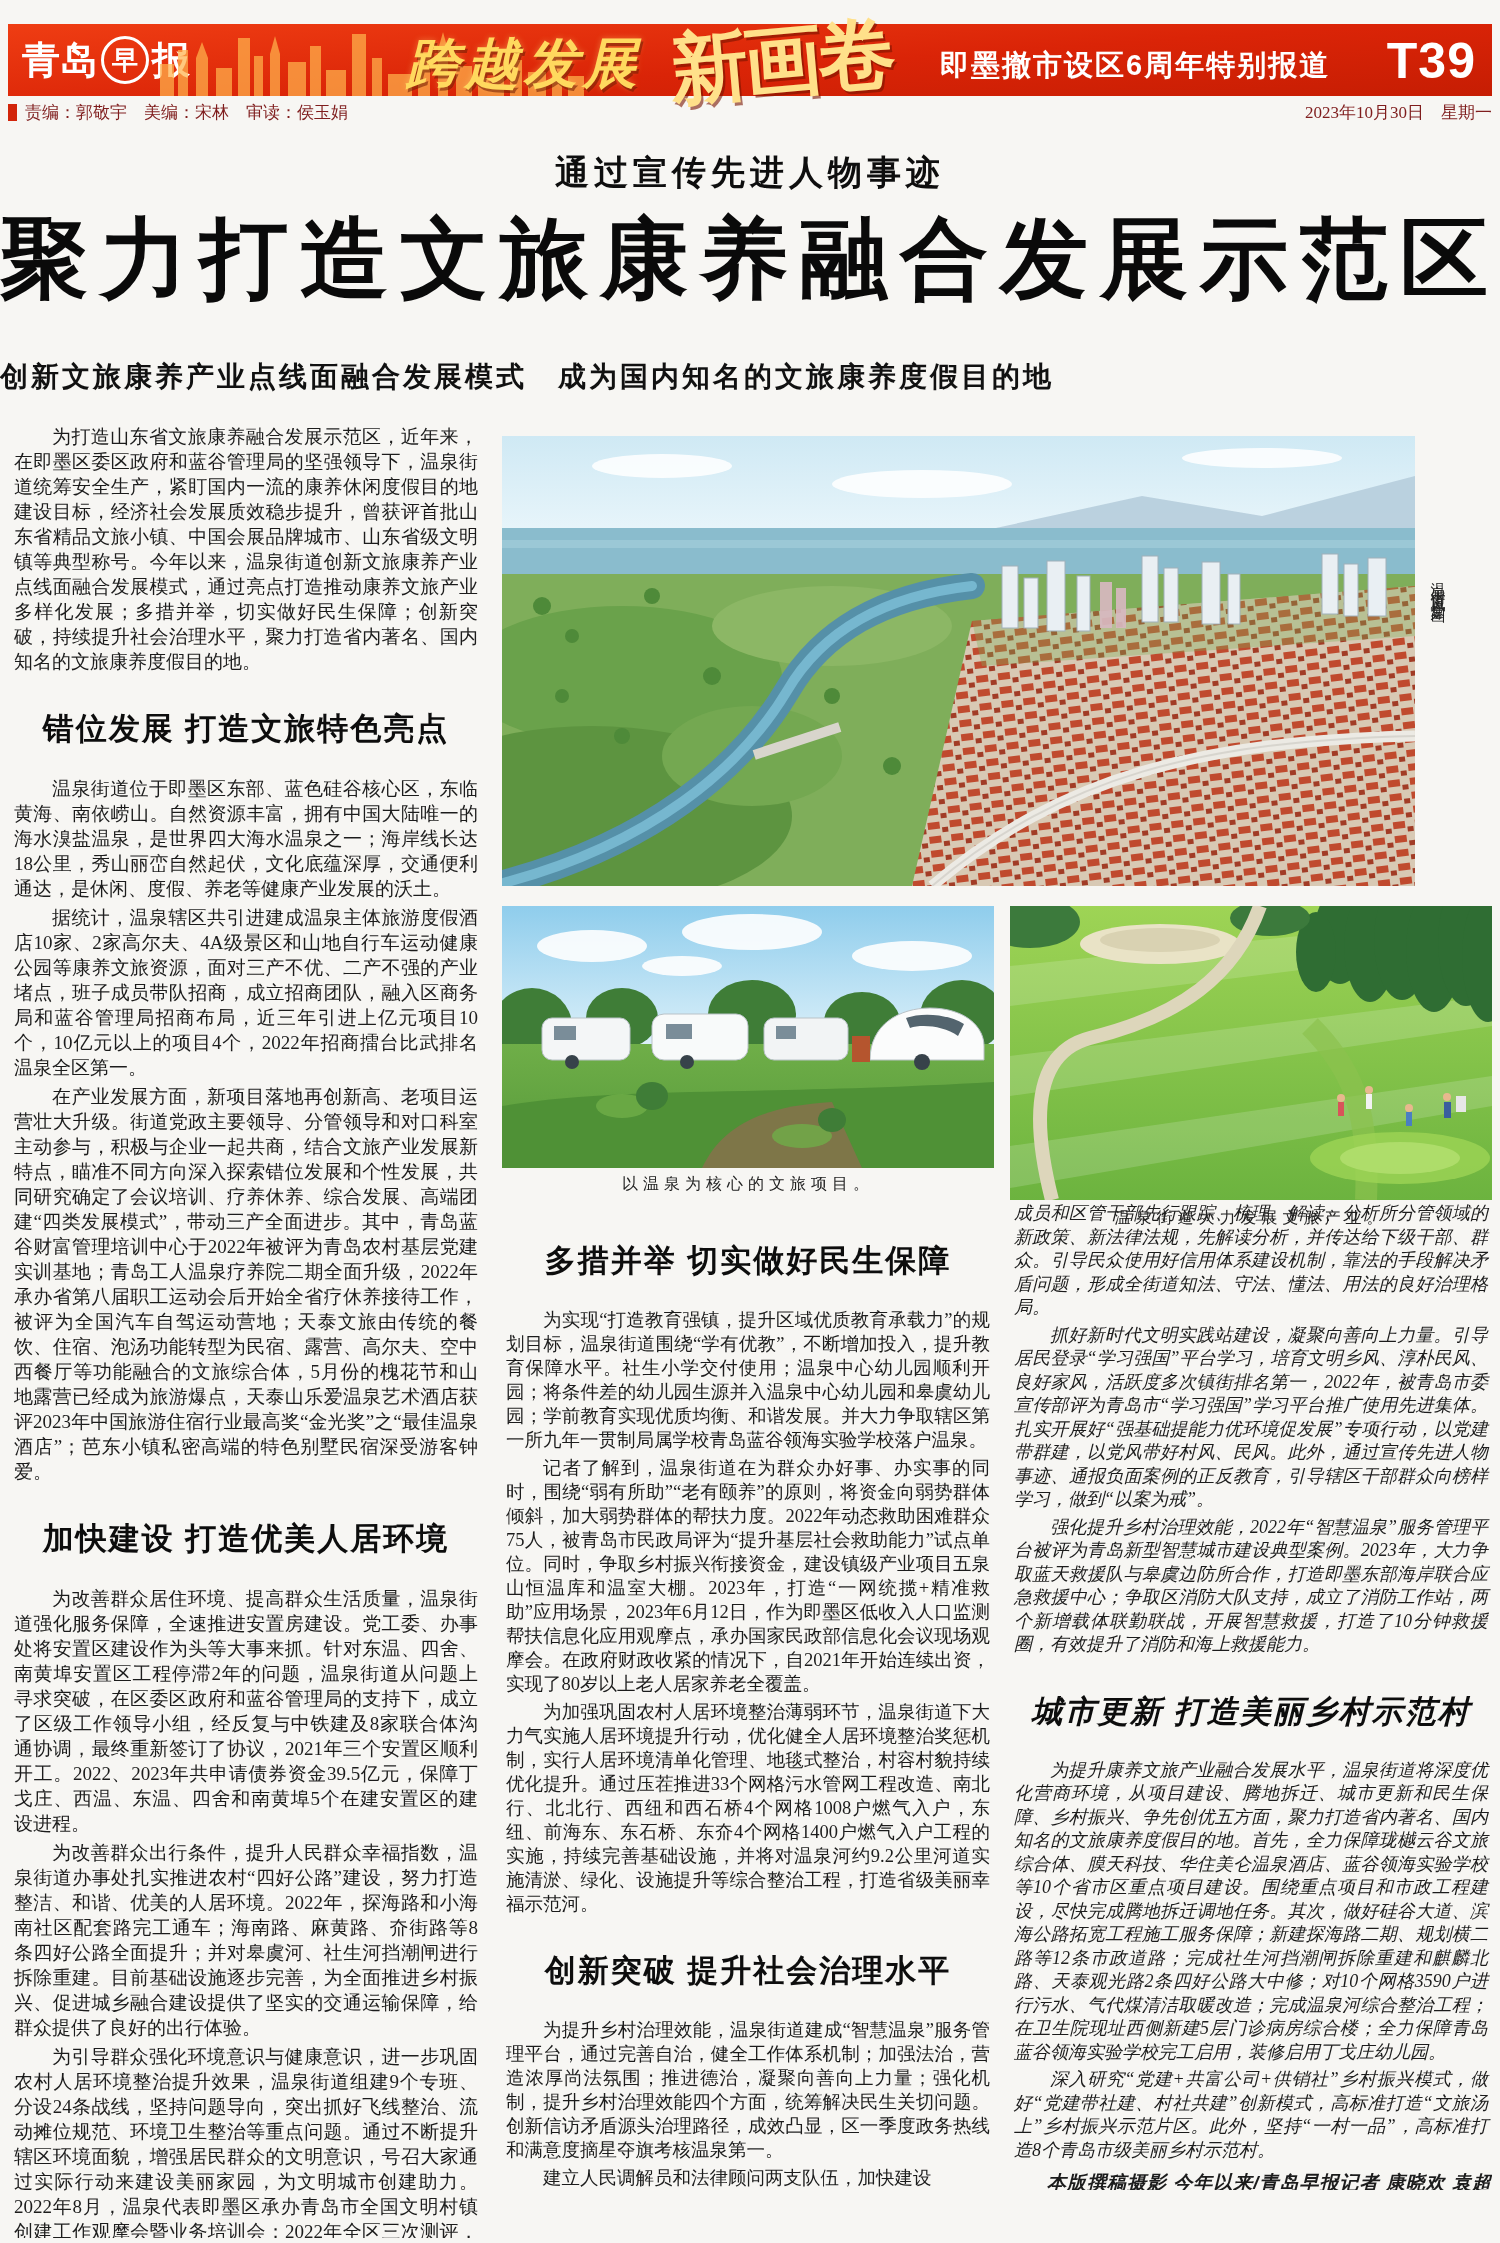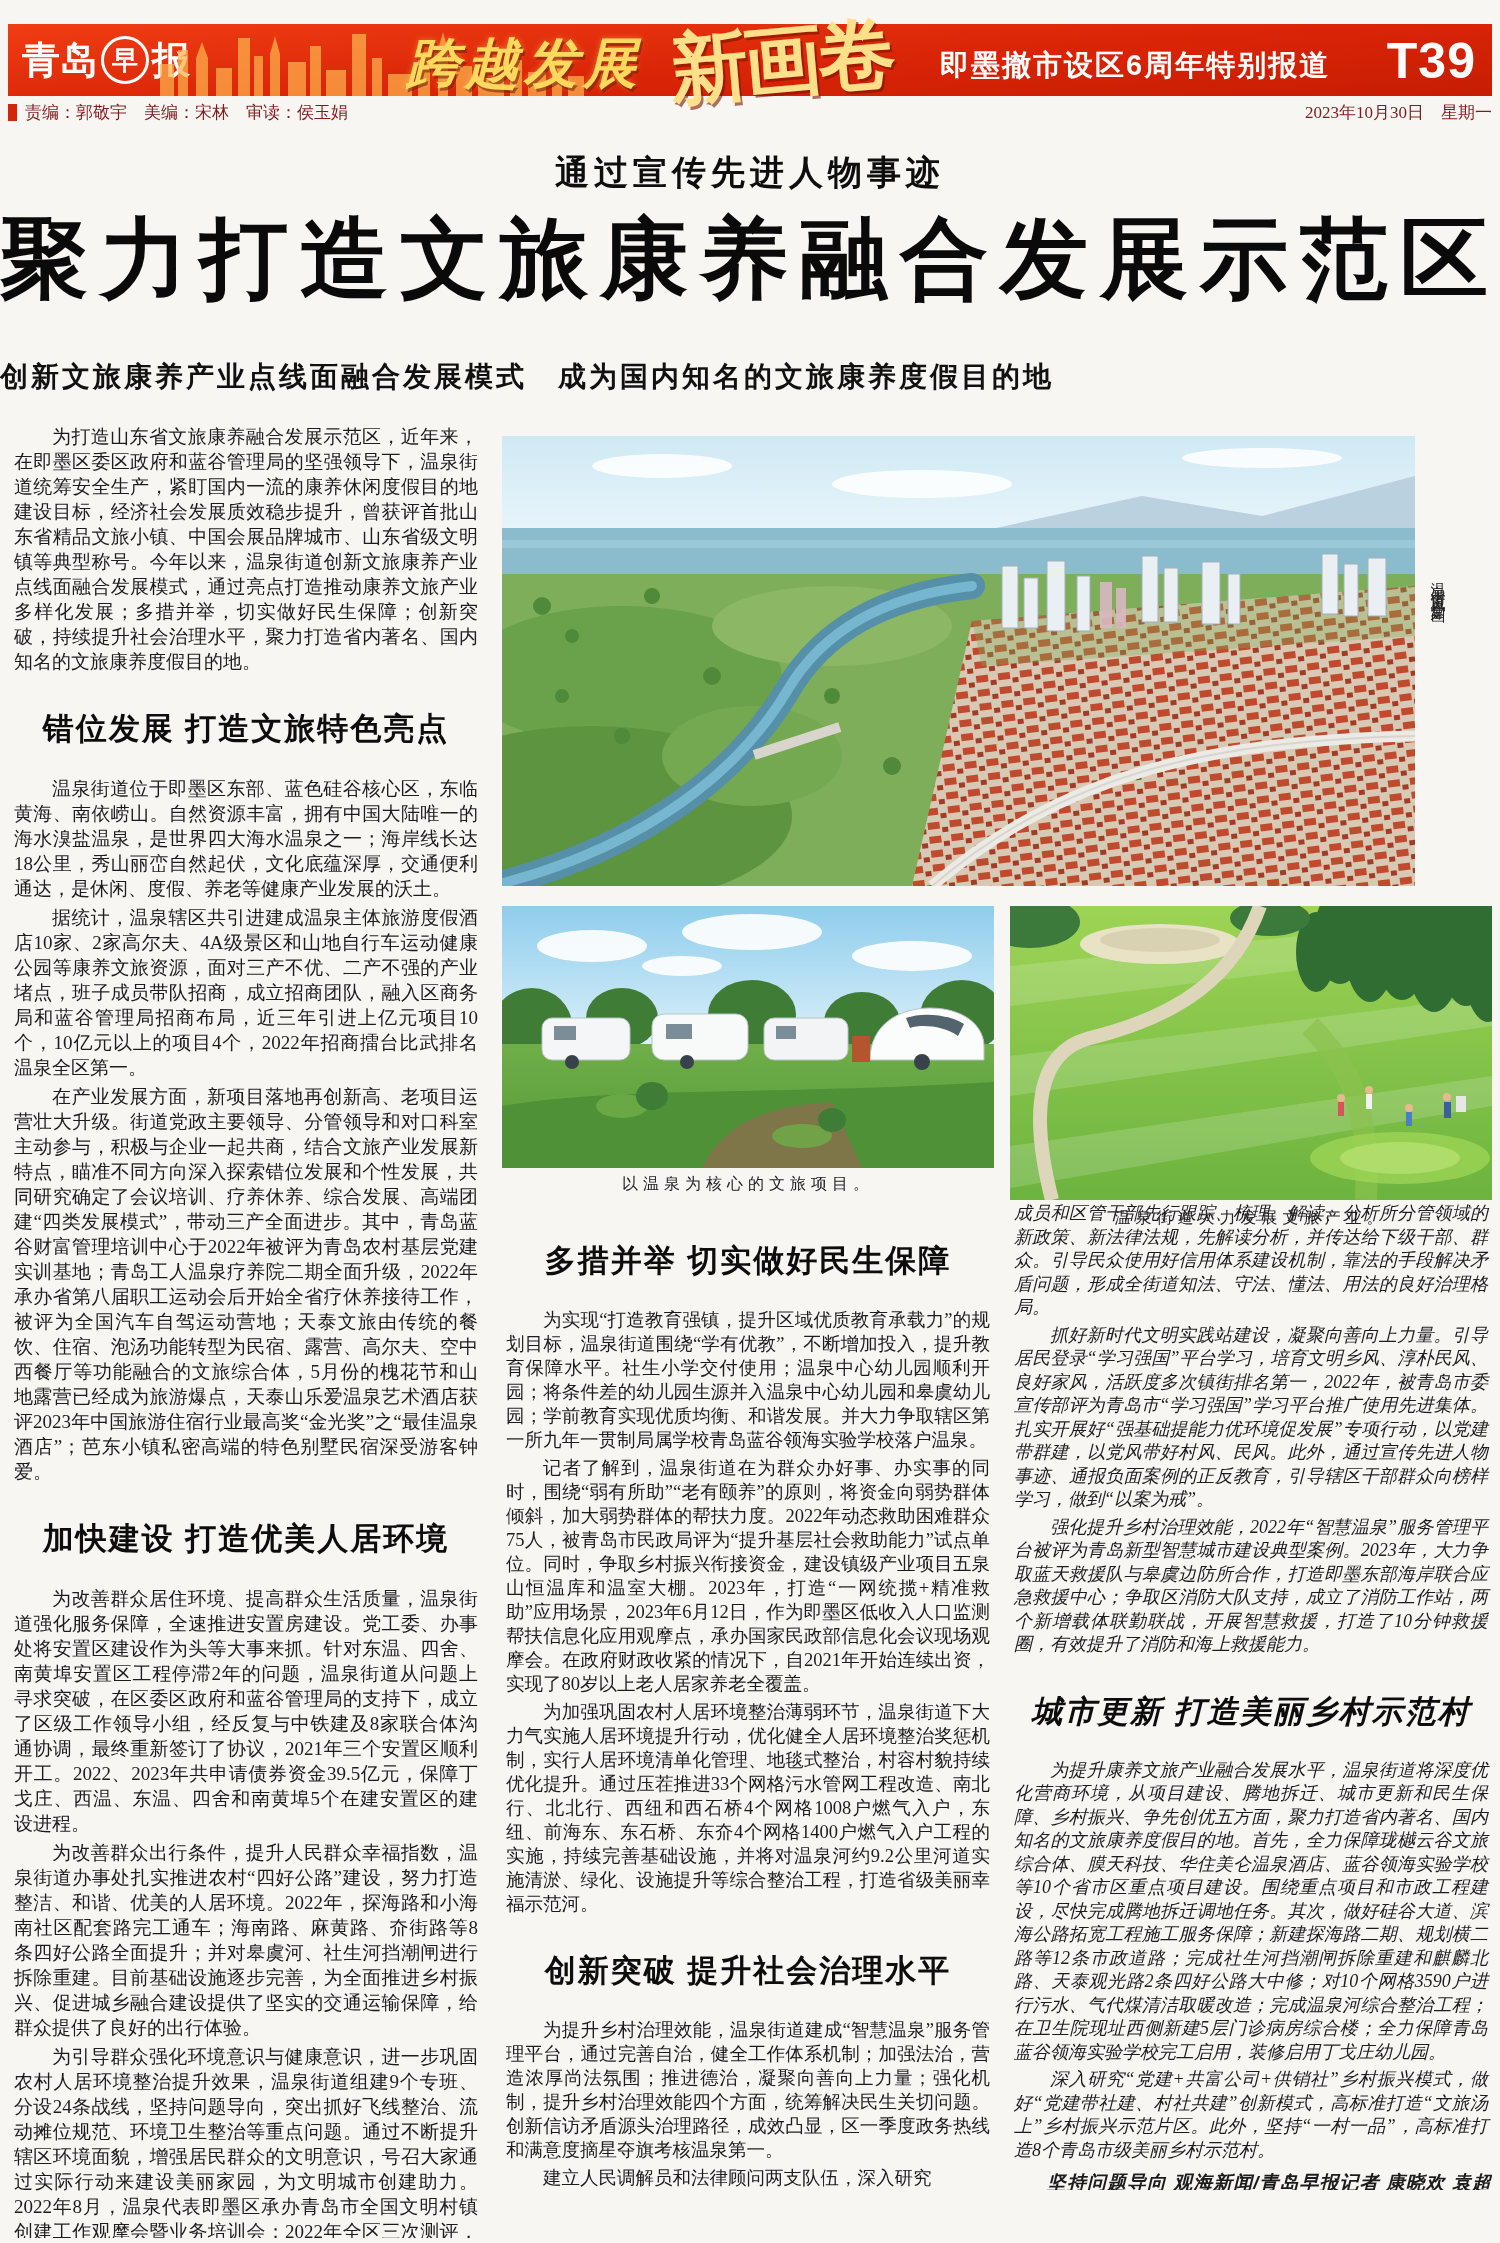--- a/index.html
+++ b/index.html
@@ -295,26 +295,26 @@
     <p>为引导群众强化环境意识与健康意识，进一步巩固农村人居环境整治提升效果，温泉街道组建9个专班、分设24条战线，坚持问题导向，突出抓好飞线整治、流动摊位规范、环境卫生整治等重点问题。通过不断提升辖区环境面貌，增强居民群众的文明意识，号召大家通过实际行动来建设美丽家园，为文明城市创建助力。2022年8月，温泉代表即墨区承办青岛市全国文明村镇创建工作观摩会暨业务培训会；2022年全区三次测评，在建成区外的镇街中两次排名第一。</p>
   </div>
 
   <div class="col col-mid">
     <div class="sec-title first">多措并举  切实做好民生保障</div>
     <p>为实现“打造教育强镇，提升区域优质教育承载力”的规划目标，温泉街道围绕“学有优教”，不断增加投入，提升教育保障水平。社生小学交付使用；温泉中心幼儿园顺利开园；将条件差的幼儿园生源并入温泉中心幼儿园和皋虞幼儿园；学前教育实现优质均衡、和谐发展。并大力争取辖区第一所九年一贯制局属学校青岛蓝谷领海实验学校落户温泉。</p>
     <p>记者了解到，温泉街道在为群众办好事、办实事的同时，围绕“弱有所助”“老有颐养”的原则，将资金向弱势群体倾斜，加大弱势群体的帮扶力度。2022年动态救助困难群众75人，被青岛市民政局评为“提升基层社会救助能力”试点单位。同时，争取乡村振兴衔接资金，建设镇级产业项目五泉山恒温库和温室大棚。2023年，打造“一网统揽+精准救助”应用场景，2023年6月12日，作为即墨区低收入人口监测帮扶信息化应用观摩点，承办国家民政部信息化会议现场观摩会。在政府财政收紧的情况下，自2021年开始连续出资，实现了80岁以上老人居家养老全覆盖。</p>
     <p>为加强巩固农村人居环境整治薄弱环节，温泉街道下大力气实施人居环境提升行动，优化健全人居环境整治奖惩机制，实行人居环境清单化管理、地毯式整治，村容村貌持续优化提升。通过压茬推进33个网格污水管网工程改造、南北行、北北行、西纽和西石桥4个网格1008户燃气入户，东纽、前海东、东石桥、东夼4个网格1400户燃气入户工程的实施，持续完善基础设施，并将对温泉河约9.2公里河道实施清淤、绿化、设施提升等综合整治工程，打造省级美丽幸福示范河。</p>
     <div class="sec-title">创新突破  提升社会治理水平</div>
     <p>为提升乡村治理效能，温泉街道建成“智慧温泉”服务管理平台，通过完善自治，健全工作体系机制；加强法治，营造浓厚尚法氛围；推进德治，凝聚向善向上力量；强化机制，提升乡村治理效能四个方面，统筹解决民生关切问题。创新信访矛盾源头治理路径，成效凸显，区一季度政务热线和满意度摘星夺旗考核温泉第一。</p>
-    <p>建立人民调解员和法律顾问两支队伍，深入研究</p>
+    <p>建立人民调解员和法律顾问两支队伍，加快建设</p>
   </div>
 
   <div class="col col-right">
     <p class="noindent">成员和区管干部先行跟踪、梳理、解读、分析所分管领域的新政策、新法律法规，先解读分析，并传达给下级干部、群众。引导民众使用好信用体系建设机制，靠法的手段解决矛盾问题，形成全街道知法、守法、懂法、用法的良好治理格局。</p>
     <p>抓好新时代文明实践站建设，凝聚向善向上力量。引导居民登录“学习强国”平台学习，培育文明乡风、淳朴民风、良好家风，活跃度多次镇街排名第一，2022年，被青岛市委宣传部评为青岛市“学习强国”学习平台推广使用先进集体。扎实开展好“强基础提能力优环境促发展”专项行动，以党建带群建，以党风带好村风、民风。此外，通过宣传先进人物事迹、通报负面案例的正反教育，引导辖区干部群众向榜样学习，做到“以案为戒”。</p>
     <p>强化提升乡村治理效能，2022年“智慧温泉”服务管理平台被评为青岛新型智慧城市建设典型案例。2023年，大力争取蓝天救援队与皋虞边防所合作，打造即墨东部海岸联合应急救援中心；争取区消防大队支持，成立了消防工作站，两个新增载体联勤联战，开展智慧救援，打造了10分钟救援圈，有效提升了消防和海上救援能力。</p>
     <div class="sec-title">城市更新  打造美丽乡村示范村</div>
     <p>为提升康养文旅产业融合发展水平，温泉街道将深度优化营商环境，从项目建设、腾地拆迁、城市更新和民生保障、乡村振兴、争先创优五方面，聚力打造省内著名、国内知名的文旅康养度假目的地。首先，全力保障珑樾云谷文旅综合体、膜天科技、华住美仑温泉酒店、蓝谷领海实验学校等10个省市区重点项目建设。围绕重点项目和市政工程建设，尽快完成腾地拆迁调地任务。其次，做好硅谷大道、滨海公路拓宽工程施工服务保障；新建探海路二期、规划横二路等12条市政道路；完成社生河挡潮闸拆除重建和麒麟北路、天泰观光路2条四好公路大中修；对10个网格3590户进行污水、气代煤清洁取暖改造；完成温泉河综合整治工程；在卫生院现址西侧新建5层门诊病房综合楼；全力保障青岛蓝谷领海实验学校完工启用，装修启用丁戈庄幼儿园。</p>
     <p>深入研究“党建+共富公司+供销社”乡村振兴模式，做好“党建带社建、村社共建”创新模式，高标准打造“文旅汤上”乡村振兴示范片区。此外，坚持“一村一品”，高标准打造8个青岛市级美丽乡村示范村。</p>
-    <div class="credit">坚持问题导向  观海新闻/青岛早报记者  康晓欢  袁超</div>
+    <div class="credit">本版撰稿摄影  今年以来/青岛早报记者  康晓欢  袁超</div>
   </div>
 
 </div>
 
 </body></html>

